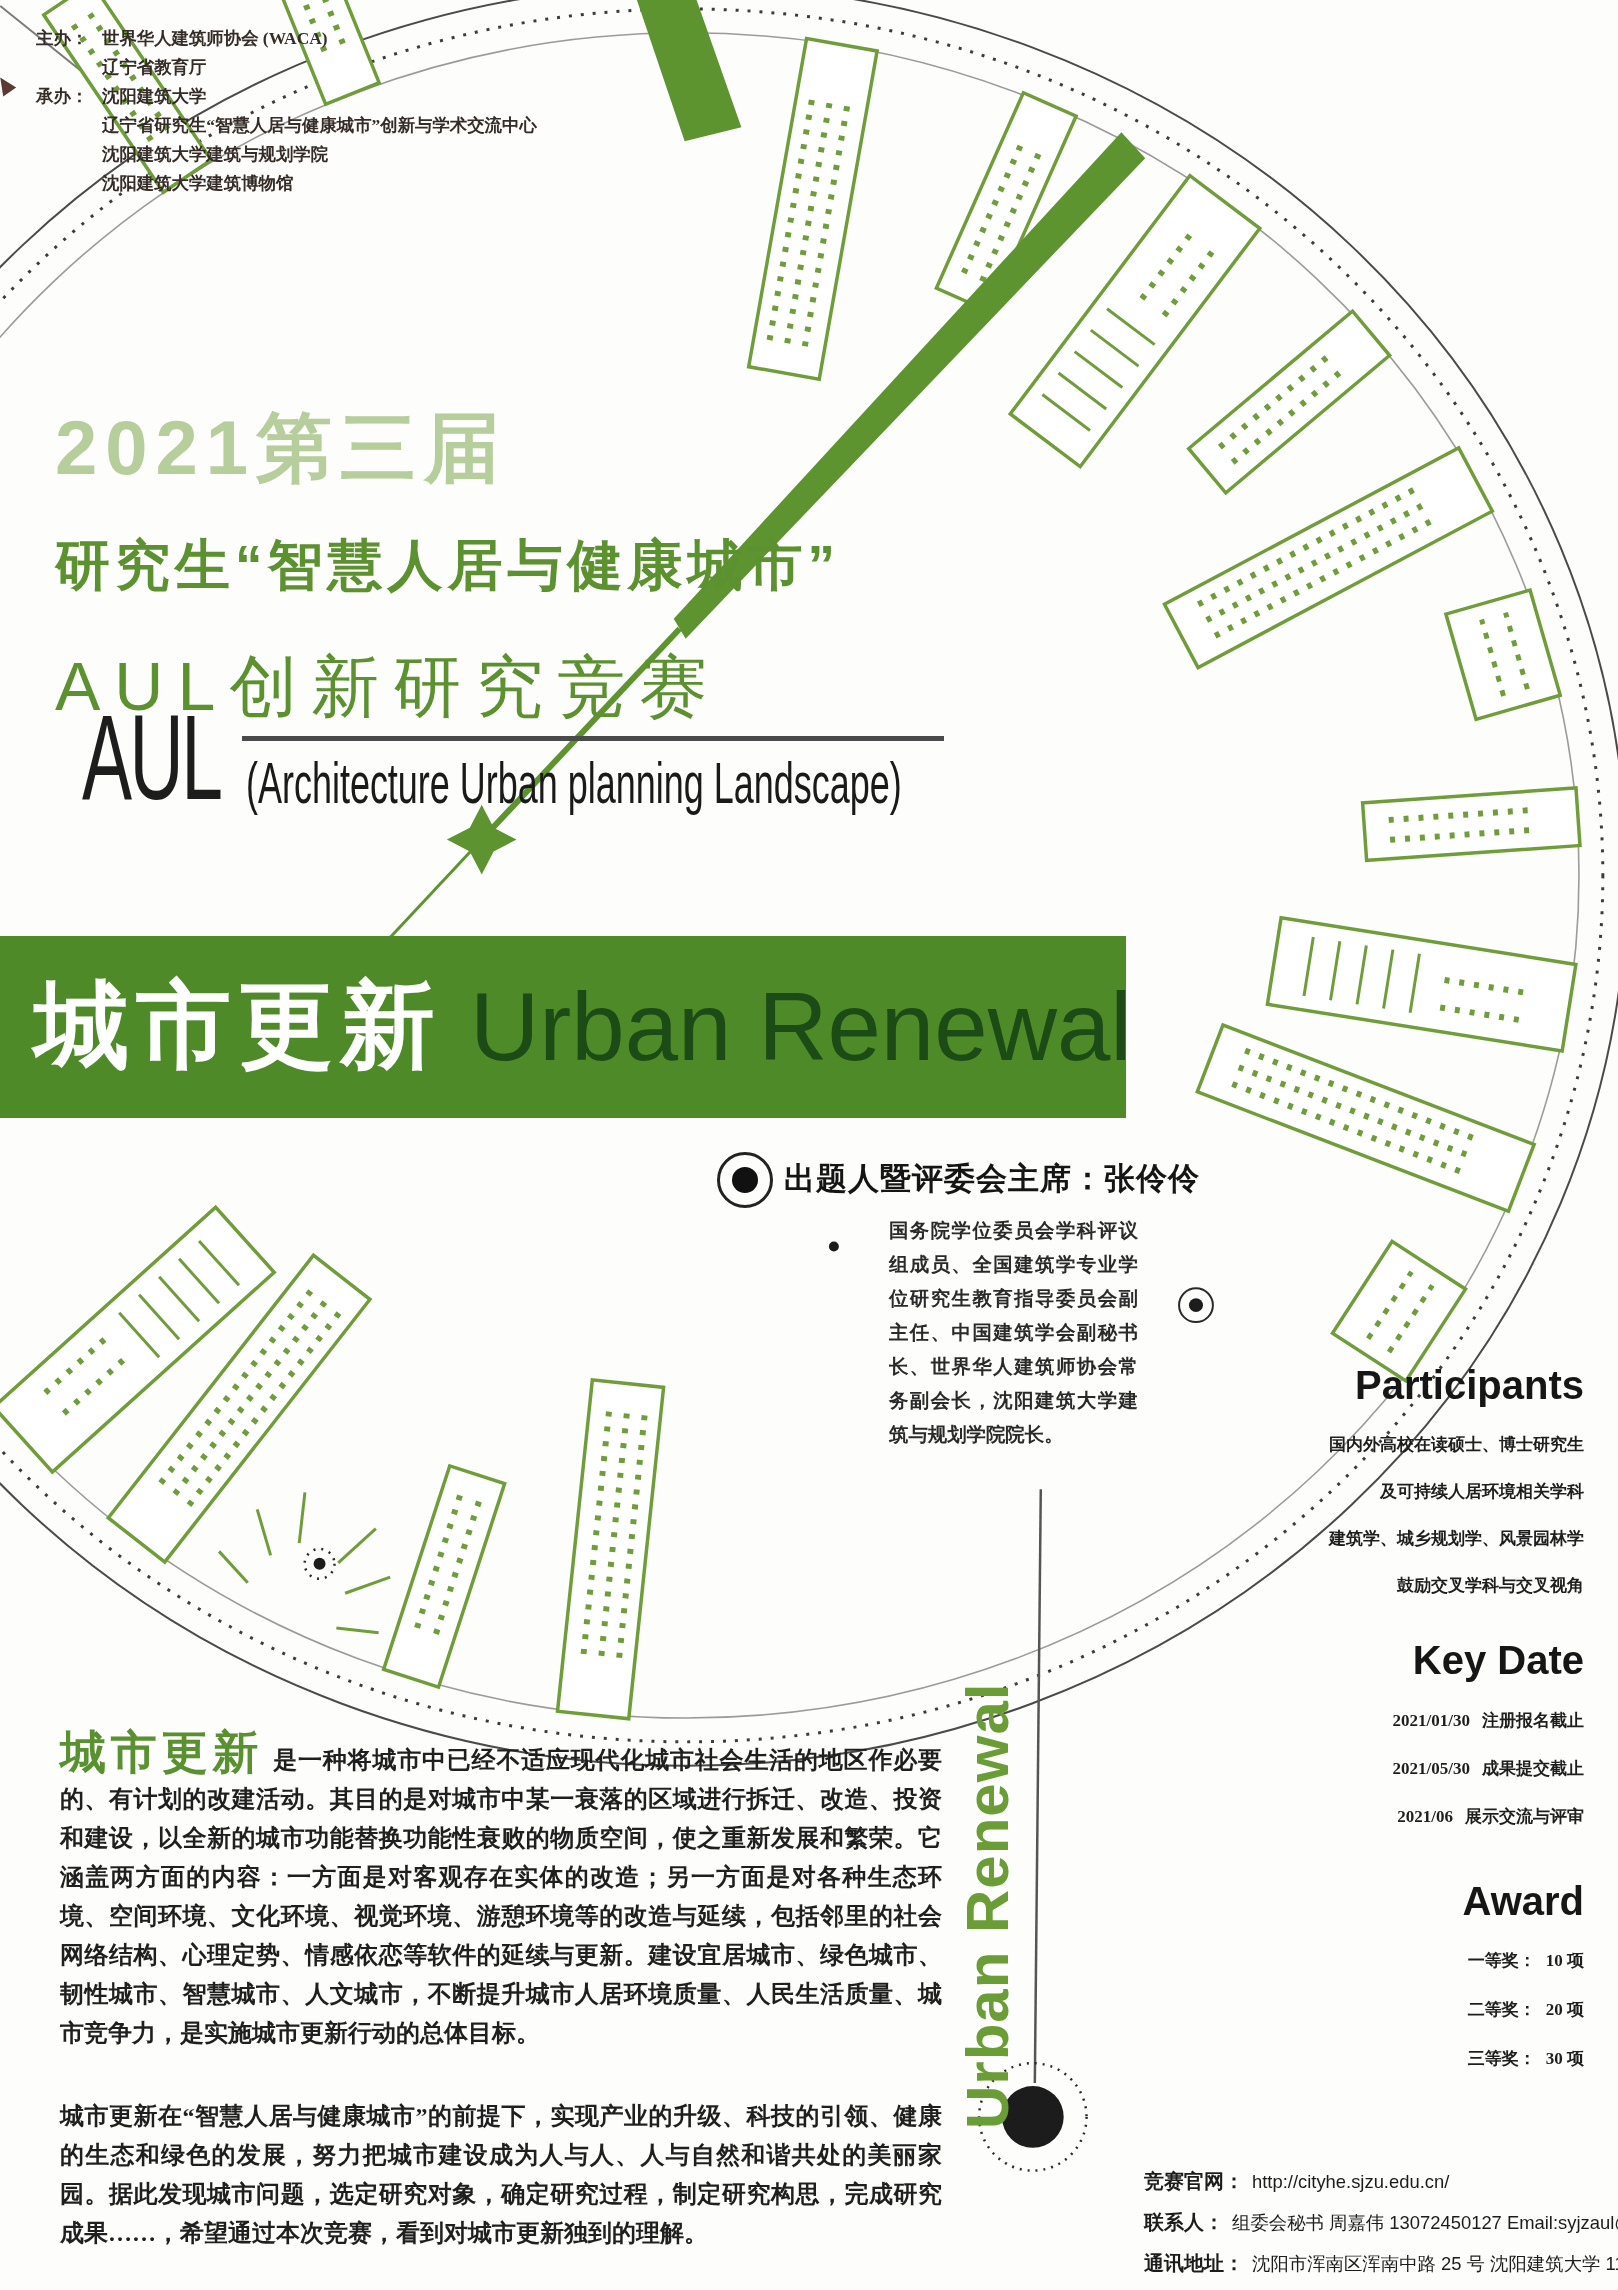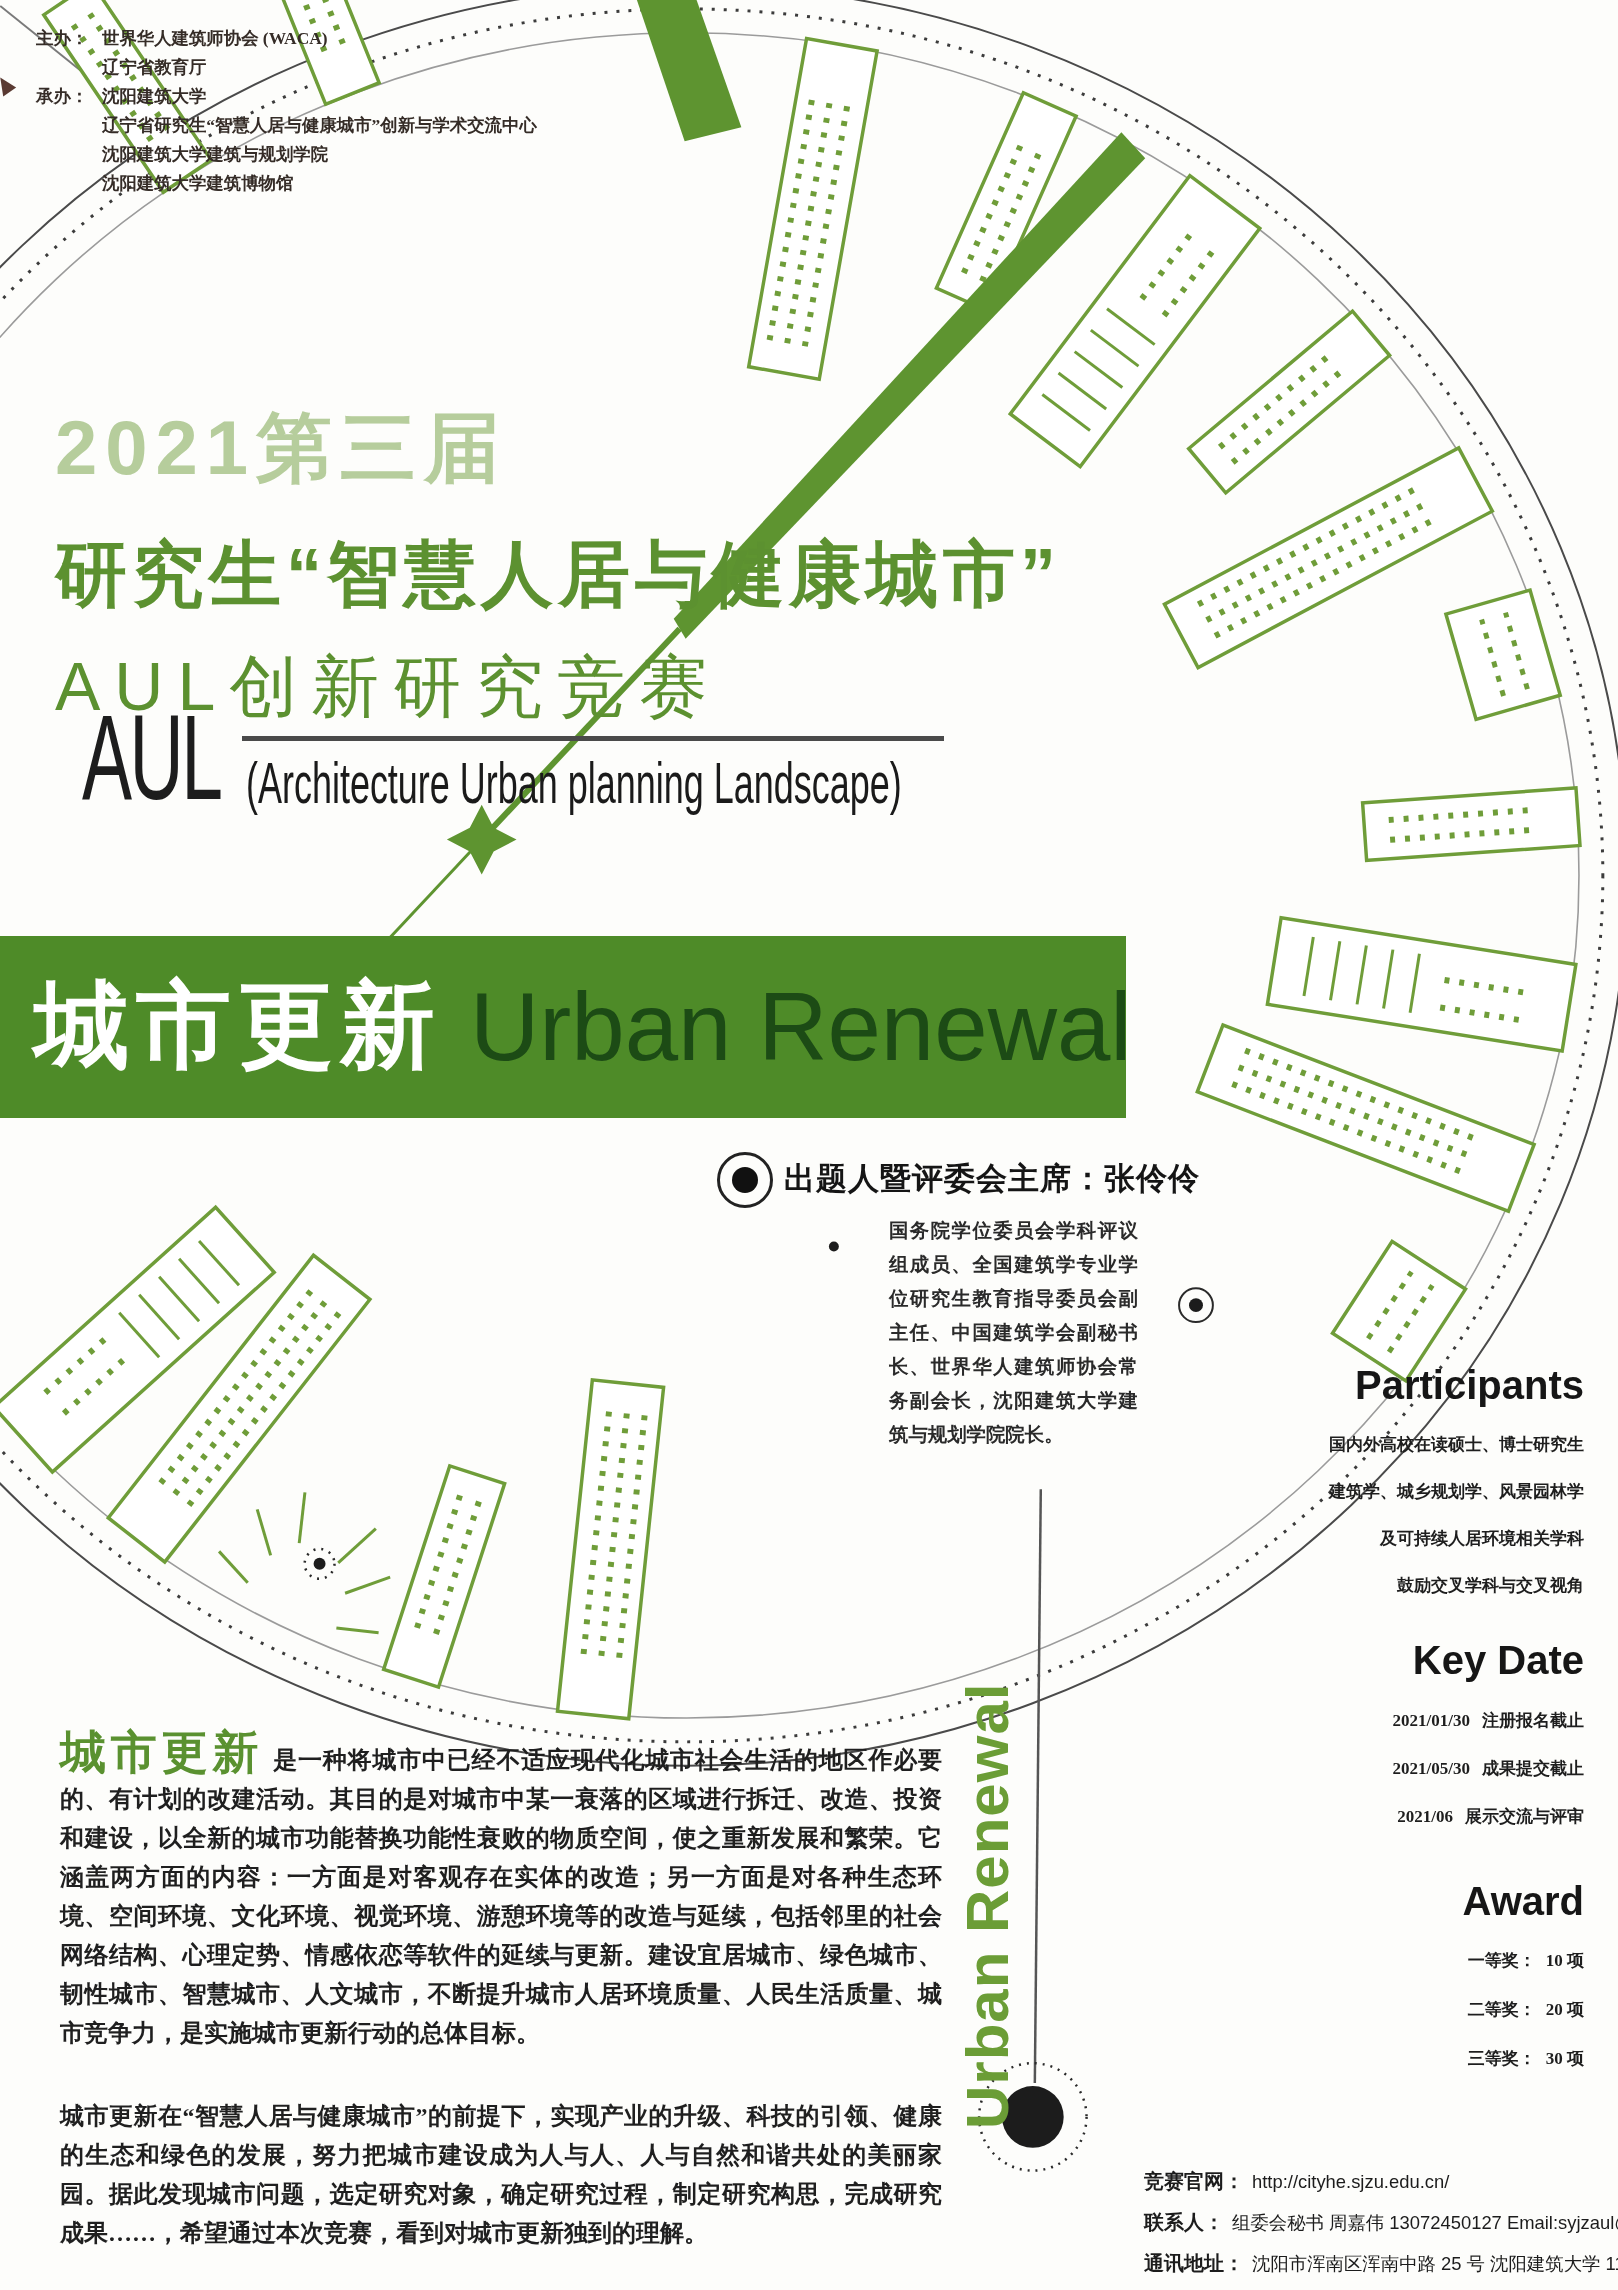--- a/index.html
+++ b/index.html
@@ -26,21 +26,21 @@
   
   .org{left:36px;top:24px;font-family:"Liberation Serif",serif;font-weight:700;
        font-size:17.4px;color:#352c27;}
   .org-row{display:flex;line-height:29px;}
   .org-label{width:66px;flex:0 0 66px;}
   .org-text{white-space:nowrap;}
 
   
   .t-year{left:55px;top:410px;font-size:76px;font-weight:700;color:#b6cd9c;
           letter-spacing:8px;line-height:1;}
-  .t-line2{left:55px;top:538px;font-size:72px;font-weight:700;color:#5c9130;
+  .t-line2{left:55px;top:538px;font-size:55px;font-weight:700;color:#5c9130;
            letter-spacing:5px;line-height:1;}
   .t-line3{left:55px;top:652px;font-size:68px;font-weight:400;color:#5c9130;
            letter-spacing:14px;line-height:1;}
   .aul-big{left:82px;top:697px;font-size:121px;line-height:1;color:#1d1d1d;
            transform:scaleX(.62);transform-origin:0 0;letter-spacing:-4px;}
   .aul-rule{left:242px;top:736px;width:702px;height:5px;background:#4a4a4a;}
   .aul-exp{left:246px;top:748px;font-size:58px;line-height:1.2;color:#1a1a1a;
            transform:scaleX(.62);transform-origin:0 0;white-space:nowrap;}
 
   
@@ -237,22 +237,22 @@
 
   <div class="abs chair-ring">
     <div class="chair-dot"></div>
   </div>
   <div class="abs chair-label">出题人暨评委会主席：张伶伶</div>
   <div class="abs bio">国务院学位委员会学科评议组成员、全国建筑学专业学位研究生教育指导委员会副主任、中国建筑学会副秘书长、世界华人建筑师协会常务副会长，沈阳建筑大学建筑与规划学院院长。</div>
 
   <div class="abs rc rc-head p-head">Participants</div>
   <div class="abs rc rc-lines p-lines">
     <div>国内外高校在读硕士、博士研究生</div>
+    <div>及可持续人居环境相关学科</div>
     <div>建筑学、城乡规划学、风景园林学</div>
-    <div>及可持续人居环境相关学科</div>
     <div>鼓励交叉学科与交叉视角</div>
   </div>
 
   <div class="abs rc rc-head kd-head">Key Date</div>
   <div class="abs rc rc-lines kd-lines">
     <div>
       <span class="kd-date">2021/01/30</span><span>注册报名截止</span>
     </div>
     <div>
       <span class="kd-date">2021/05/30</span><span>成果提交截止</span>

